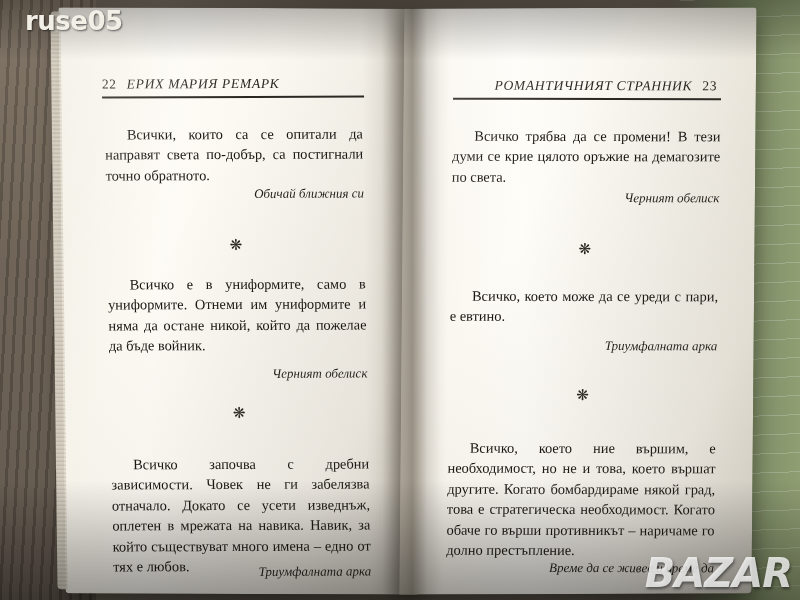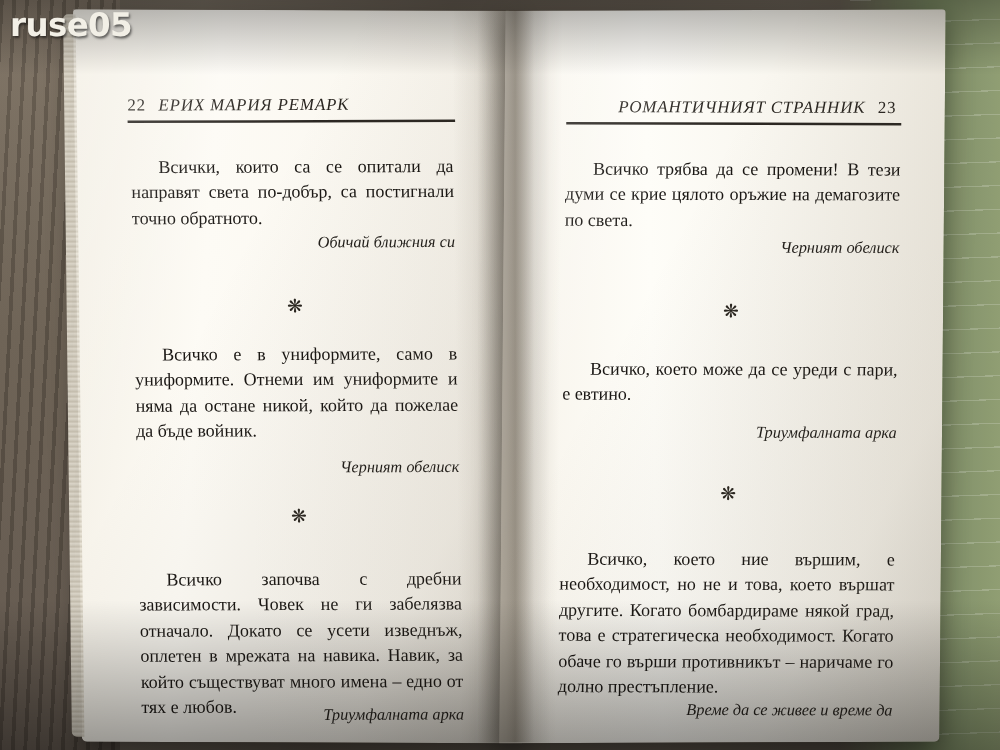--- a/index.html
+++ b/index.html
@@ -187,21 +187,21 @@
     text-align: center;
   }
 
   
   .left-text  { transform: rotate(-0.4deg); }
   .right-text { transform: rotate(0.35deg); }
 
   
   .wm-ruse {
     position: absolute;
-    left: 8px;
+    left: 25px;
     top: 6px;
     font-family: "DejaVu Sans", sans-serif;
     font-weight: bold;
     font-size: 26px;
     color: #f2efe6;
     text-shadow: 1px 1px 2px rgba(0,0,0,0.55);
     letter-spacing: -0.5px;
   }
   .wm-bazar {
     position: absolute;
@@ -292,14 +292,15 @@
       <div class="page-sheen"></div>
     </div>
 
     <div class="gutter-shadow"></div>
   </div>
 
   <div class="bg-shadow-top"></div>
   <div class="bg-shadow-bottom"></div>
 
   <div class="wm-ruse">ruse05</div>
+  <div class="wm-bazar">BAZAR</div>
 
 </div>
 
 </body></html>

